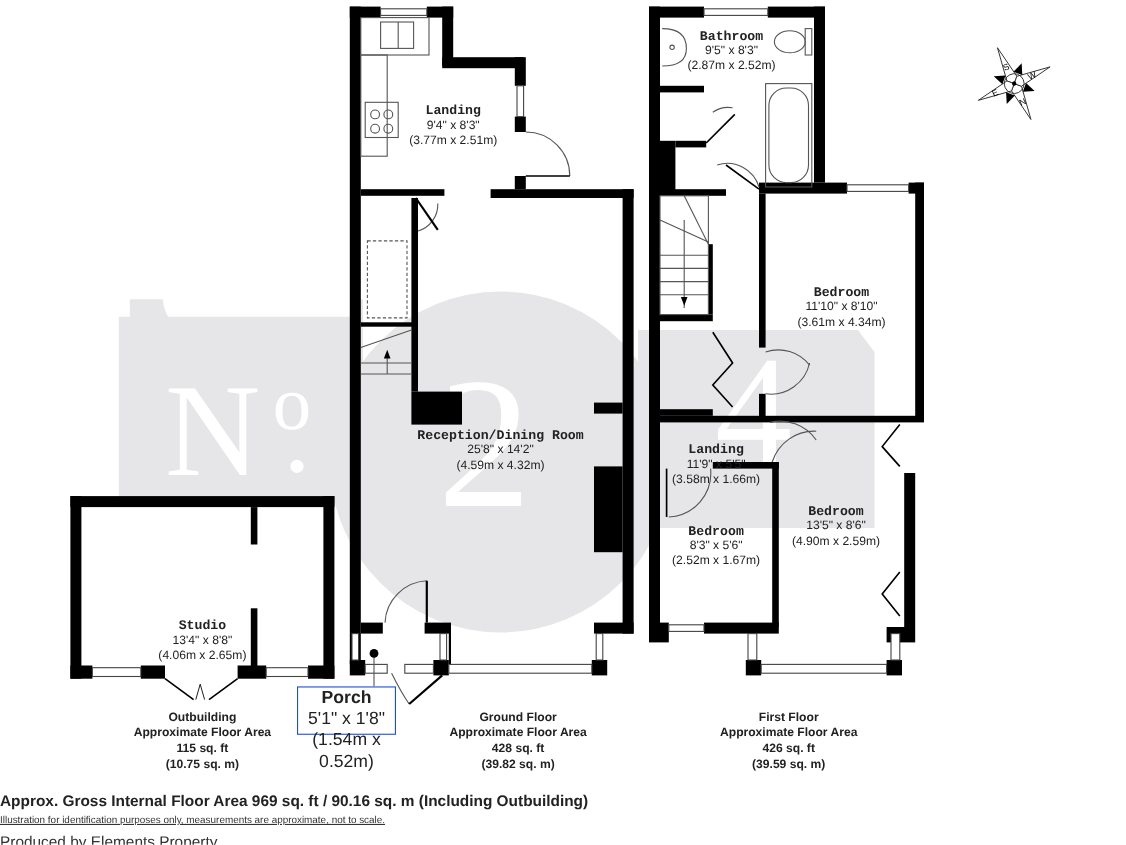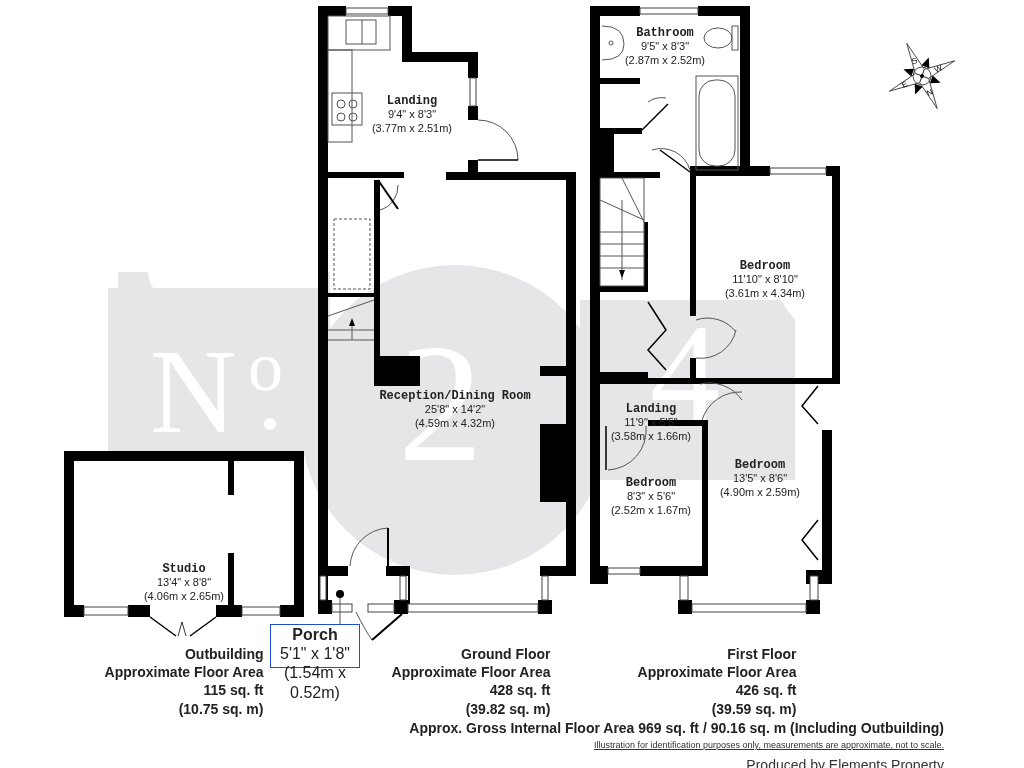--- a/index.html
+++ b/index.html
@@ -3,28 +3,28 @@
 <meta charset="utf-8">
 <style>
   html, body { margin:0; padding:0; background:#ffffff; }
   body { width:1024px; height:768px; position:relative; overflow:hidden;
          font-family:"Liberation Sans", sans-serif; color:#222; }
   svg.plan { position:absolute; left:0; top:0; }
   .lbl { position:absolute; text-align:center; line-height:1.2; white-space:nowrap;
          transform:translateX(-50%); font-size:11px; color:#222; }
   .lbl .nm { font-weight:bold; font-size:12px; display:block;font-family:Liberation Mono, monospace; }
   .lbl .d { display:block; font-size:11px; }
-  .area { position:absolute; text-align:right; transform:translateX(-50%);
-          font-size:14px; font-weight:bold; line-height:1.3; white-space:nowrap; color:#222; }
+  .area { position:absolute; text-align:center; transform:translateX(-50%);
+          font-size:11px; font-weight:bold; line-height:1.3; white-space:nowrap; color:#222; }
   .area span { display:block; }
   .porch-box { position:absolute; left:258px; top:624px; width:88px; height:42px;
                border:1px solid #1d4ed8; background:#fff; text-align:center; font-size:16px; line-height:1.2;margin-left:12px; }
   .porch-box .nm { font-weight:bold; display:block; }
   .porch-box .d { display:block; }
-  .footer { position:absolute; left:0; width:944px; text-align:right; }
+  .footer { position:absolute; left:0; width:944px; text-align:left; }
   .gross { top:720px; font-size:14px; font-weight:bold; }
   .disclaimer { top:740px; font-size:9px; color:#333;text-decoration:underline; }
   .producer { top:757px; font-size:14px; color:#333; }
 </style>
 </head>
 <body>
 
 <svg class="plan" width="1024" height="768" viewBox="0 0 1024 768">
 
   <g fill="#e6e6e8">

